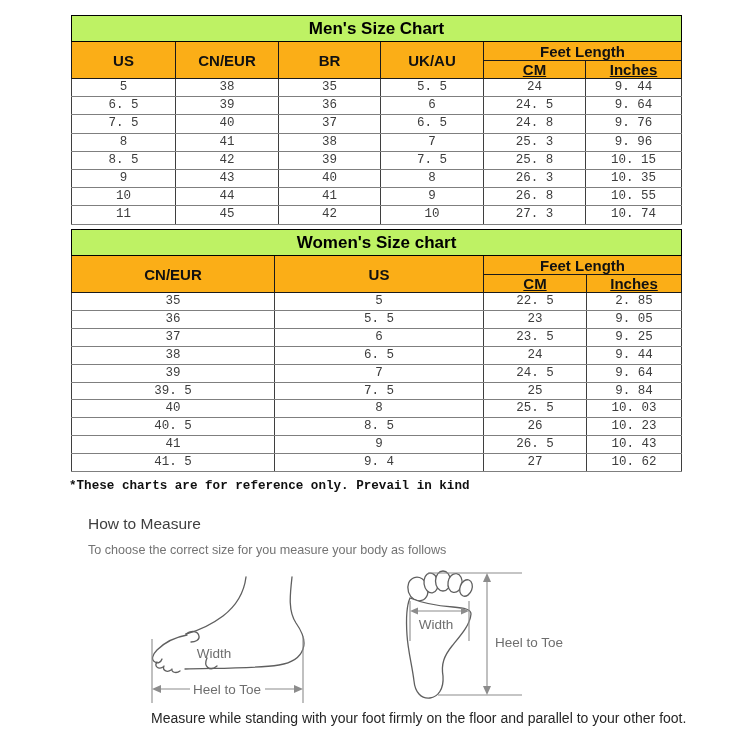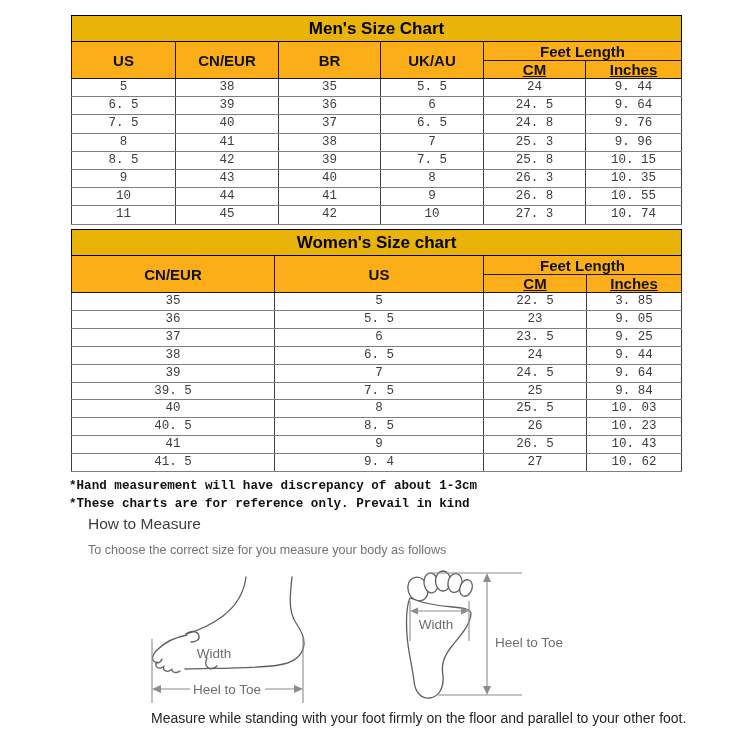--- a/index.html
+++ b/index.html
@@ -27,21 +27,21 @@
   table.size-table td, table.size-table th {
     padding:0;
     text-align:center;
     vertical-align:middle;
     overflow:hidden;
     white-space:nowrap;
   }
 
   td.table-title {
     height:25px;
-    background:#eab308;
+    background:#bef264;
     border:1px solid #000000;
     font-weight:bold;
     font-size:17px;
     color:#000000;
   }
 
   table.size-table th {
     background:#FBAE17;
     border:1px solid #1a1a1a;
     font-weight:bold;
@@ -233,21 +233,21 @@
     <tr>
       <th class="subhead">CM</th>
       <th class="subhead">Inches</th>
     </tr>
   </thead>
   <tbody>
       <tr>
         <td>35</td>
         <td>5</td>
         <td>22. 5</td>
-        <td>3. 85</td>
+        <td>2. 85</td>
       </tr>
       <tr>
         <td>36</td>
         <td>5. 5</td>
         <td>23</td>
         <td>9. 05</td>
       </tr>
       <tr>
         <td>37</td>
         <td>6</td>
@@ -293,21 +293,20 @@
       <tr>
         <td>41. 5</td>
         <td>9. 4</td>
         <td>27</td>
         <td>10. 62</td>
       </tr>
     </tbody>
 </table>
 
 <div class="notes">
-  <div>*Hand measurement will have discrepancy of about 1-3cm</div>
   <div>*These charts are for reference only. Prevail in kind</div>
 </div>
 
 <div class="measure-heading">How to Measure</div>
 <div class="measure-subtitle">To choose the correct size for you measure your body as follows</div>
 
 <svg class="diagram" width="440" height="152" viewBox="0 0 440 152" xmlns="http://www.w3.org/2000/svg">
 
   <g>
 

